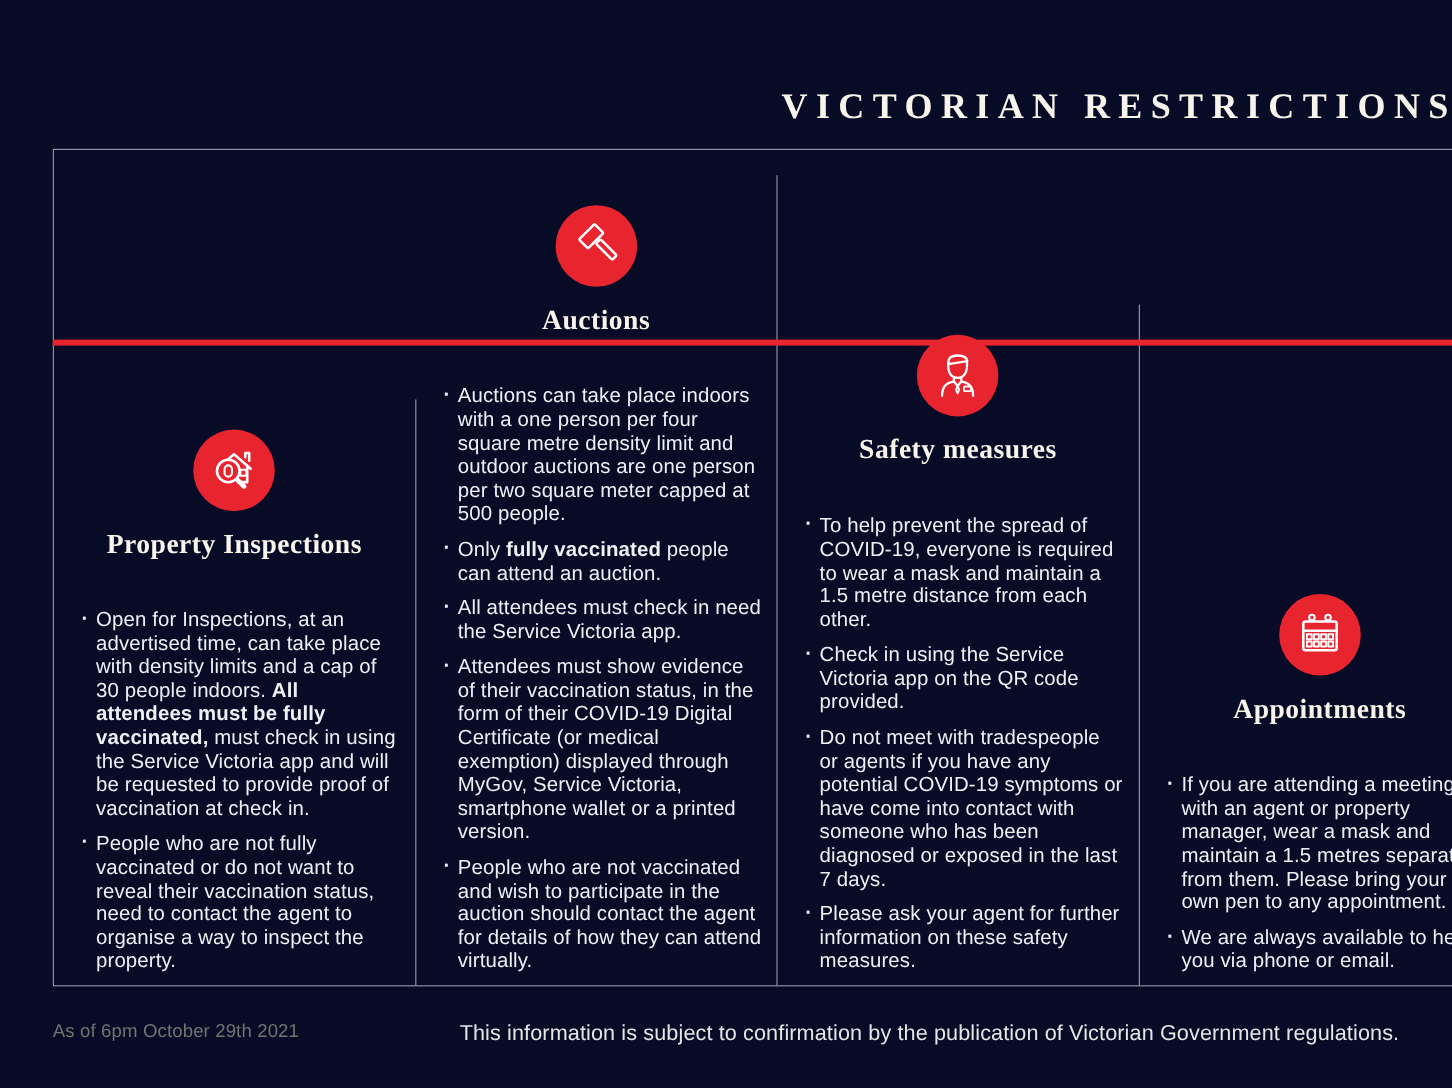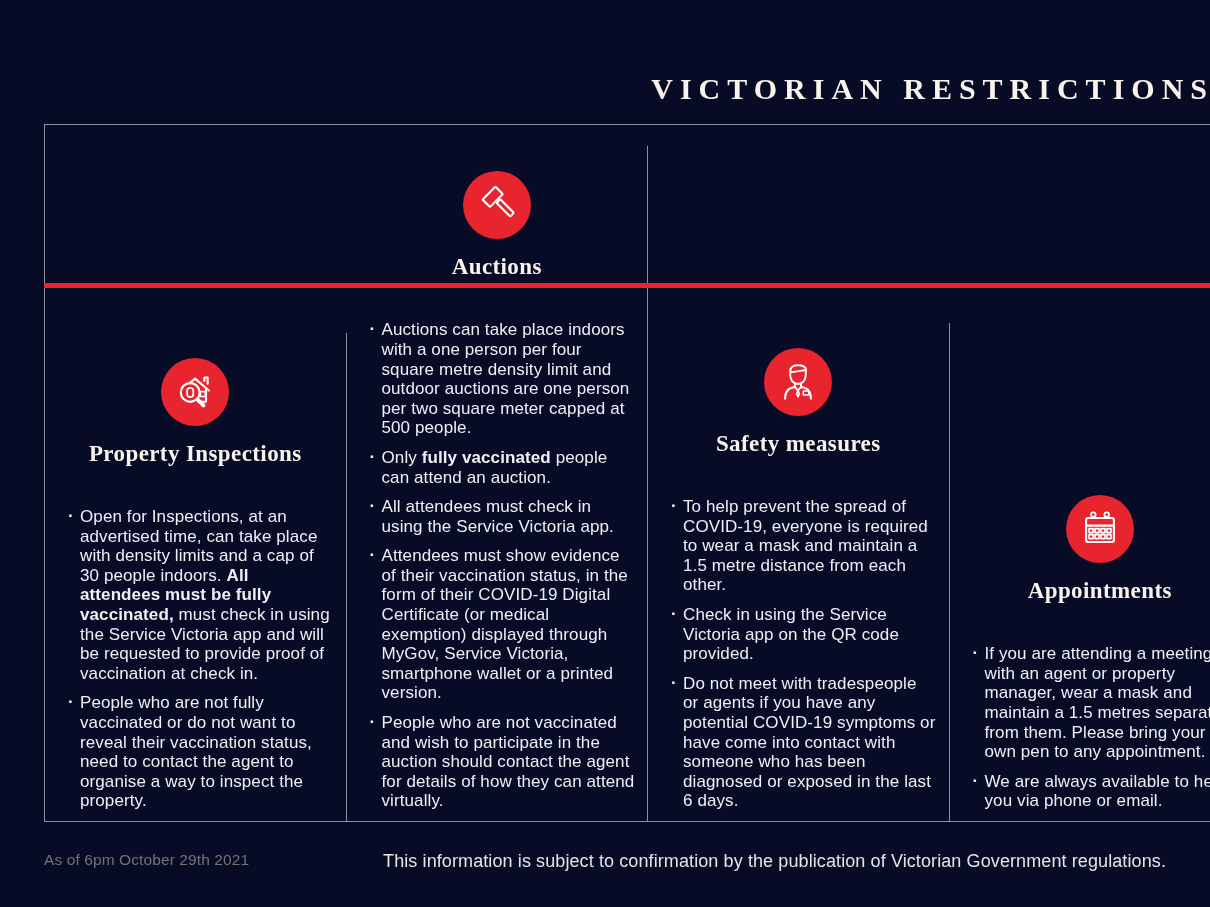--- a/index.html
+++ b/index.html
@@ -118,21 +118,21 @@
             <rect x="10" y="10" width="19" height="11" rx="1" transform="rotate(-45 19.5 15.5)"></rect>
             <rect x="22.8" y="20" width="5.5" height="20" rx="1.5" transform="rotate(-45 25.55 20)"></rect>
           </svg>
         </span>
       </div>
       <h2 class="col-heading">Auctions</h2>
     </div>
     <div class="col-body">
         <div class="bullet"><span>Auctions can take place indoors with a one person per four square metre density limit and outdoor auctions are one person per two square meter capped at 500 people.</span></div>
         <div class="bullet"><span>Only </span><span class="b">fully vaccinated</span><span> people can attend an auction.</span></div>
-        <div class="bullet"><span>All attendees must check in using the Service Victoria app.</span></div>
+        <div class="bullet"><span>All attendees must check in need the Service Victoria app.</span></div>
         <div class="bullet"><span>Attendees must show evidence of their vaccination status, in the form of their COVID-19 Digital Certificate (or medical exemption) displayed through MyGov, Service Victoria, smartphone wallet or a printed version.</span></div>
         <div class="bullet"><span>People who are not vaccinated and wish to participate in the auction should contact the agent for details of how they can attend virtually.</span></div>
       </div>
   </section>
 
   <section class="col">
     <div class="col-header">
       <div class="icon-circle">
         <span>
           <svg width="46" height="46" viewBox="0 0 48 48" fill="none" stroke="#ffffff" stroke-width="2" stroke-linecap="round" stroke-linejoin="round">
@@ -143,21 +143,22 @@
             <path d="M24 33 L22.6 36.2 L24 39.5 L25.4 36.2 Z" stroke-width="1.6"></path>
             <rect x="29.5" y="33.5" width="6" height="4" rx="0.8" stroke-width="1.6"></rect>
           </svg>
         </span>
       </div>
       <h2 class="col-heading">Safety measures</h2>
     </div>
     <div class="col-body">
         <div class="bullet"><span>To help prevent the spread of COVID-19, everyone is required to wear a mask and maintain a 1.5 metre distance from each other.</span></div>
         <div class="bullet"><span>Check in using the Service Victoria app on the QR code provided.</span></div>
-        <div class="bullet"><span>Do not meet with tradespeople or agents if you have any potential COVID-19 symptoms or have come into contact with someone who has been diagnosed or exposed in the last 6 days.</span></div>
+        <div class="bullet"><span>Do not meet with tradespeople or agents if you have any potential COVID-19 symptoms or have come into contact with someone who has been diagnosed or exposed in the last 7 days.</span></div>
+        <div class="bullet"><span>Please ask your agent for further information on these safety measures.</span></div>
       </div>
   </section>
 
   <section class="col">
     <div class="col-header">
       <div class="icon-circle">
         <span>
           <svg width="46" height="46" viewBox="0 0 48 48" fill="none" stroke="#ffffff" stroke-width="2.2" stroke-linecap="round" stroke-linejoin="round">
             <rect x="9.5" y="12.5" width="29" height="25" rx="2"></rect>
             <line x1="9.5" y1="20.5" x2="38.5" y2="20.5"></line>

